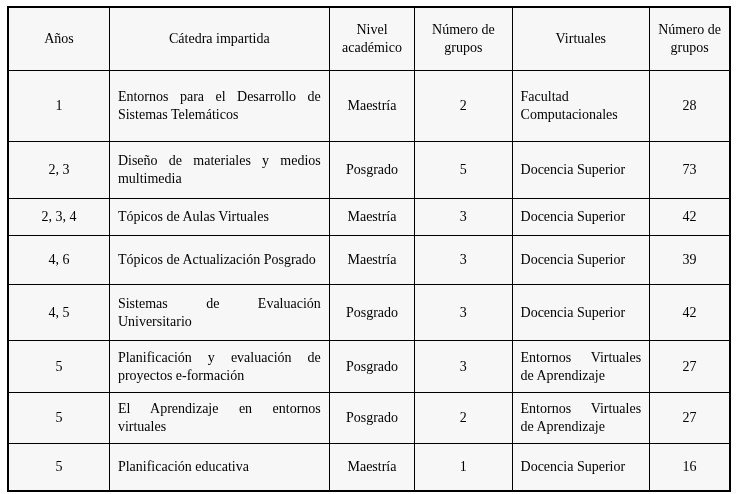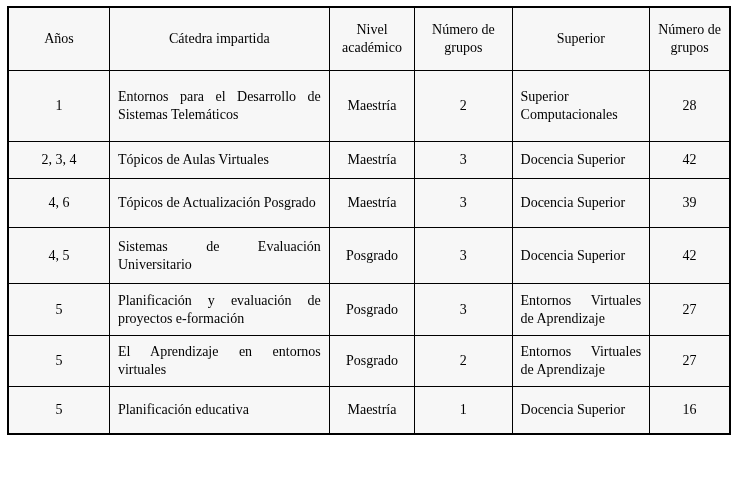--- a/index.html
+++ b/index.html
@@ -69,32 +69,40 @@
       <col class="c-grupos">
         <col class="c-facultad">
         <col class="c-alumnos">
     </colgroup>
     <thead>
       <tr>
         <th>Años</th>
         <th>Cátedra impartida</th>
         <th>Nivel académico</th>
         <th>Número de grupos</th>
-        <th>Superior</th>
+        <th>Virtuales</th>
         <th>Número de grupos</th>
       </tr>
     </thead>
     <tbody>
       <tr class="rh0">
         <td class="a-center">1</td>
         <td class="a-justify">Entornos para el Desarrollo de Sistemas Telemáticos</td>
         <td class="a-center">Maestría</td>
         <td class="a-center">2</td>
-        <td class="a-justify">Superior Computacionales</td>
+        <td class="a-justify">Facultad Computacionales</td>
         <td class="a-center">28</td>
+      </tr>
+      <tr class="rh1">
+        <td class="a-center">2, 3</td>
+        <td class="a-justify">Diseño de materiales y medios multimedia</td>
+        <td class="a-center">Posgrado</td>
+        <td class="a-center">5</td>
+        <td class="a-justify">Docencia Superior</td>
+        <td class="a-center">73</td>
       </tr>
       <tr class="rh2">
         <td class="a-center">2, 3, 4</td>
         <td class="a-justify">Tópicos de Aulas Virtuales</td>
         <td class="a-center">Maestría</td>
         <td class="a-center">3</td>
         <td class="a-justify">Docencia Superior</td>
         <td class="a-center">42</td>
       </tr>
       <tr class="rh3">

